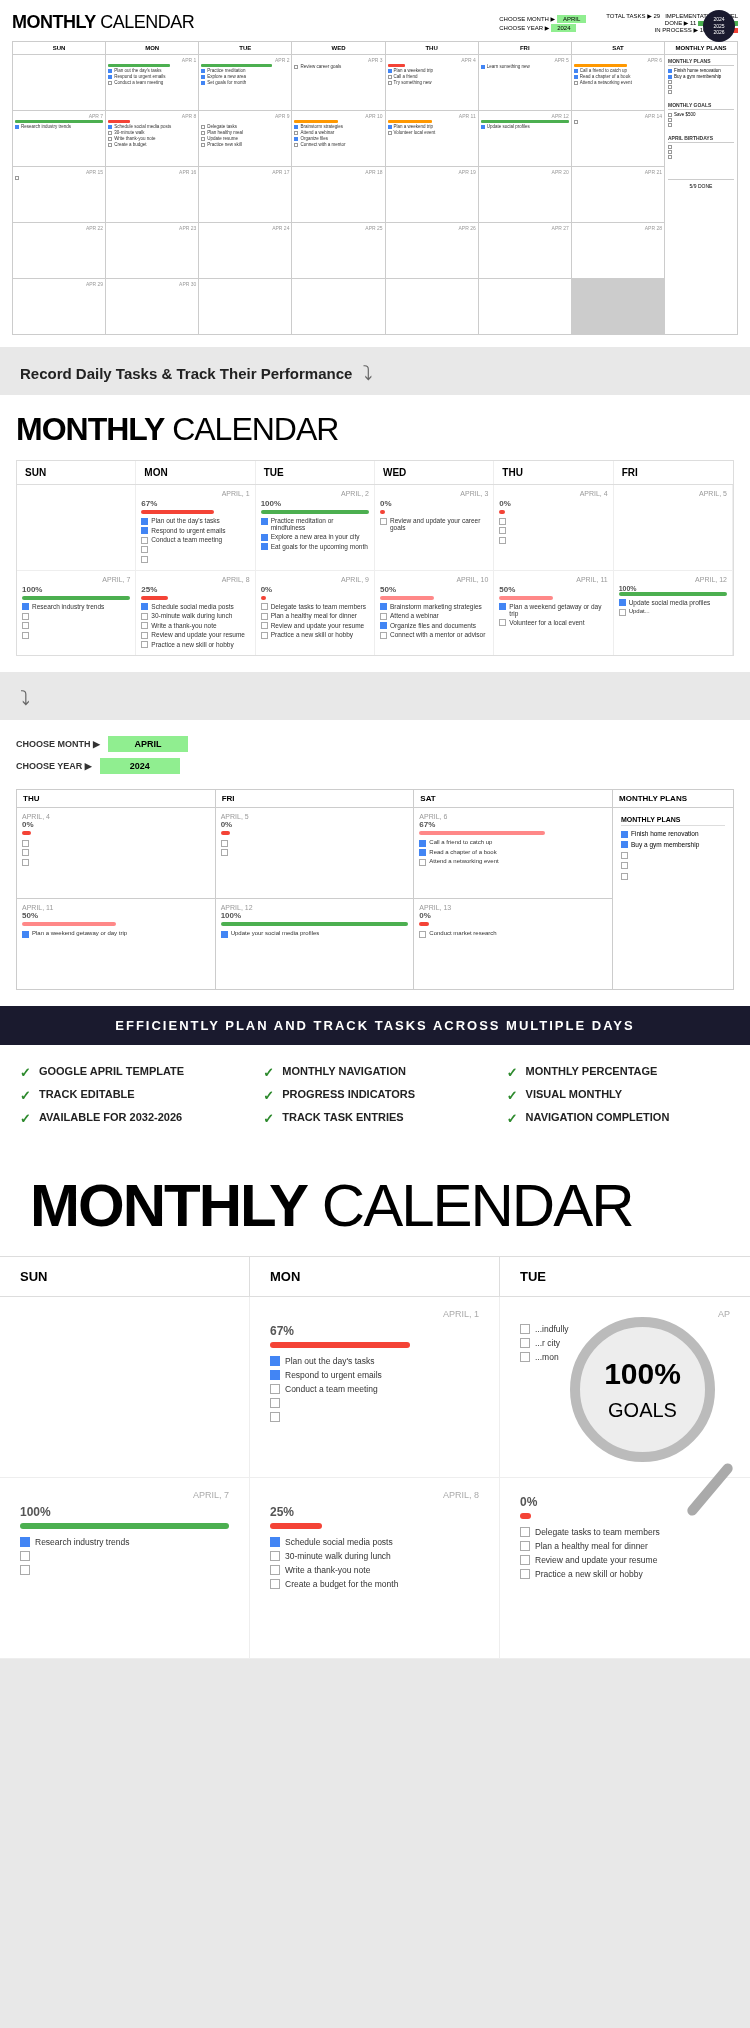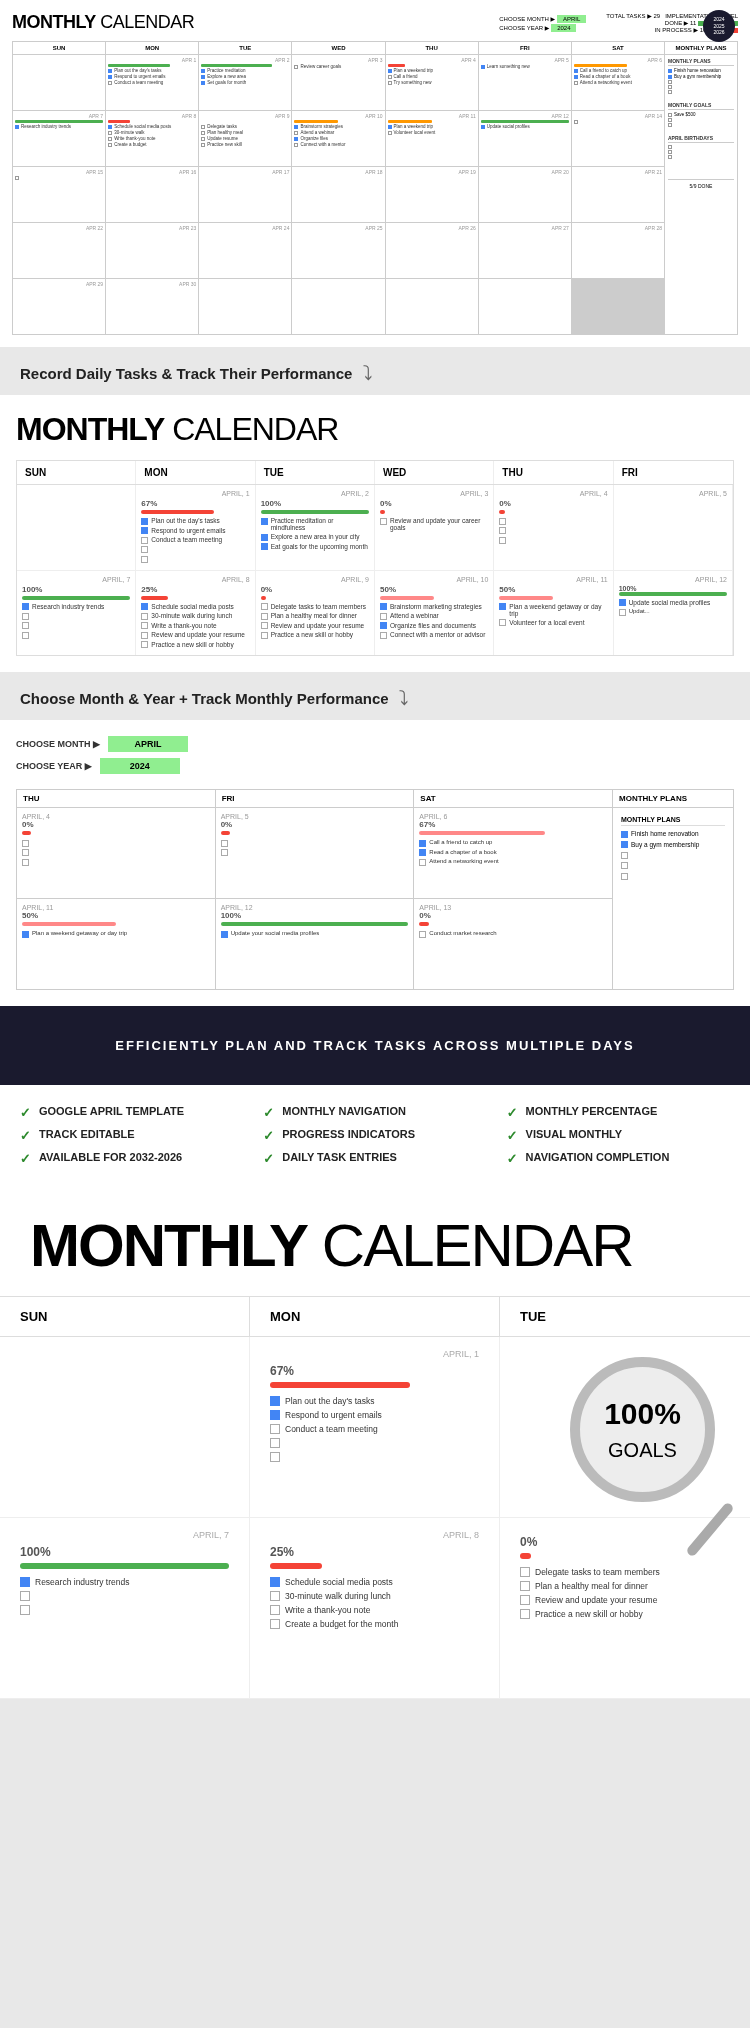--- a/index.html
+++ b/index.html
@@ -267,21 +267,21 @@
       display: flex;
       align-items: flex-start;
       gap: 3px;
       margin: 3px 0;
       font-size: 6.5px;
     }
 
     
     .dark-banner {
       background: #1a1a2e;
-      padding: 32px 20px;
+      padding: 12px 20px;
       text-align: center;
     }
 
     .dark-banner-text {
       color: white;
       font-size: 13px;
       font-weight: bold;
       letter-spacing: 2px;
       text-transform: uppercase;
     }
@@ -875,21 +875,20 @@
         <div class="cell-task">
             <div class="cell-check"></div>
             <span style="font-size:6px;">Updat...</span>
           </div>
       </div>
     </div>
   </div>
 </div>
 
 <div class="caption-section">
-  <div class="caption-text">Choose Month &amp; Year + Track Monthly Performance</div>
   <div class="arrow-curve">⤵</div>
 </div>
 
 <div class="section-controls">
   <div class="controls-row">
     <div class="choose-block">
       <div class="choose-row">
         <span class="choose-label">CHOOSE MONTH ▶</span>
         <span class="choose-value">APRIL</span>
       </div>
@@ -1029,21 +1028,21 @@
   <div class="feature-item">
     <span class="feature-check">✓</span>
     <span>VISUAL MONTHLY</span>
   </div>
   <div class="feature-item">
     <span class="feature-check">✓</span>
     <span>AVAILABLE FOR 2032-2026</span>
   </div>
   <div class="feature-item">
     <span class="feature-check">✓</span>
-    <span>DAILY TASK ENTRIES</span>
+    <span>TRACK TASK ENTRIES</span>
   </div>
   <div class="feature-item">
     <span class="feature-check">✓</span>
     <span>NAVIGATION COMPLETION</span>
   </div>
 </div>
 
 <div class="section-zoom-demo zoom-demo-relative">
   <div class="zoom-title-area">
     <div class="zoom-title">
@@ -1078,20 +1077,35 @@
         <span>Conduct a team meeting</span>
       </div>
       <div class="zoom-task">
         <div class="zoom-check"></div>
       </div>
       <div class="zoom-task">
         <div class="zoom-check"></div>
       </div>
     </div>
 
+    <div style="padding:12px 20px;min-height:180px;position:relative;">
+      <div style="font-size:9px;color:#aaa;text-align:right;margin-bottom:5px;">AP</div>
+      <div class="zoom-task">
+        <div class="zoom-check"></div>
+        <span>...indfully</span>
+      </div>
+      <div class="zoom-task">
+        <div class="zoom-check"></div>
+        <span>...r city</span>
+      </div>
+      <div class="zoom-task">
+        <div class="zoom-check"></div>
+        <span>...mon</span>
+      </div>
+    </div>
 
     <div style="position:absolute;right:20px;top:20px;width:160px;height:160px;">
       <div style="width:145px;height:145px;border-radius:50%;border:10px solid #bbb;background:rgba(220,220,220,0.5);display:flex;align-items:center;justify-content:center;position:relative;">
         <div style="font-size:30px;font-weight:900;text-align:center;line-height:1.1;">100%<br><span style="font-size:20px;font-weight:400;">GOALS</span></div>
       </div>
       <div style="width:10px;height:65px;background:#aaa;position:absolute;bottom:-45px;right:15px;border-radius:5px;transform:rotate(40deg);"></div>
     </div>
   </div>
 
   <div style="display:grid;grid-template-columns:repeat(3,1fr);border-bottom:1px solid #eee;">

